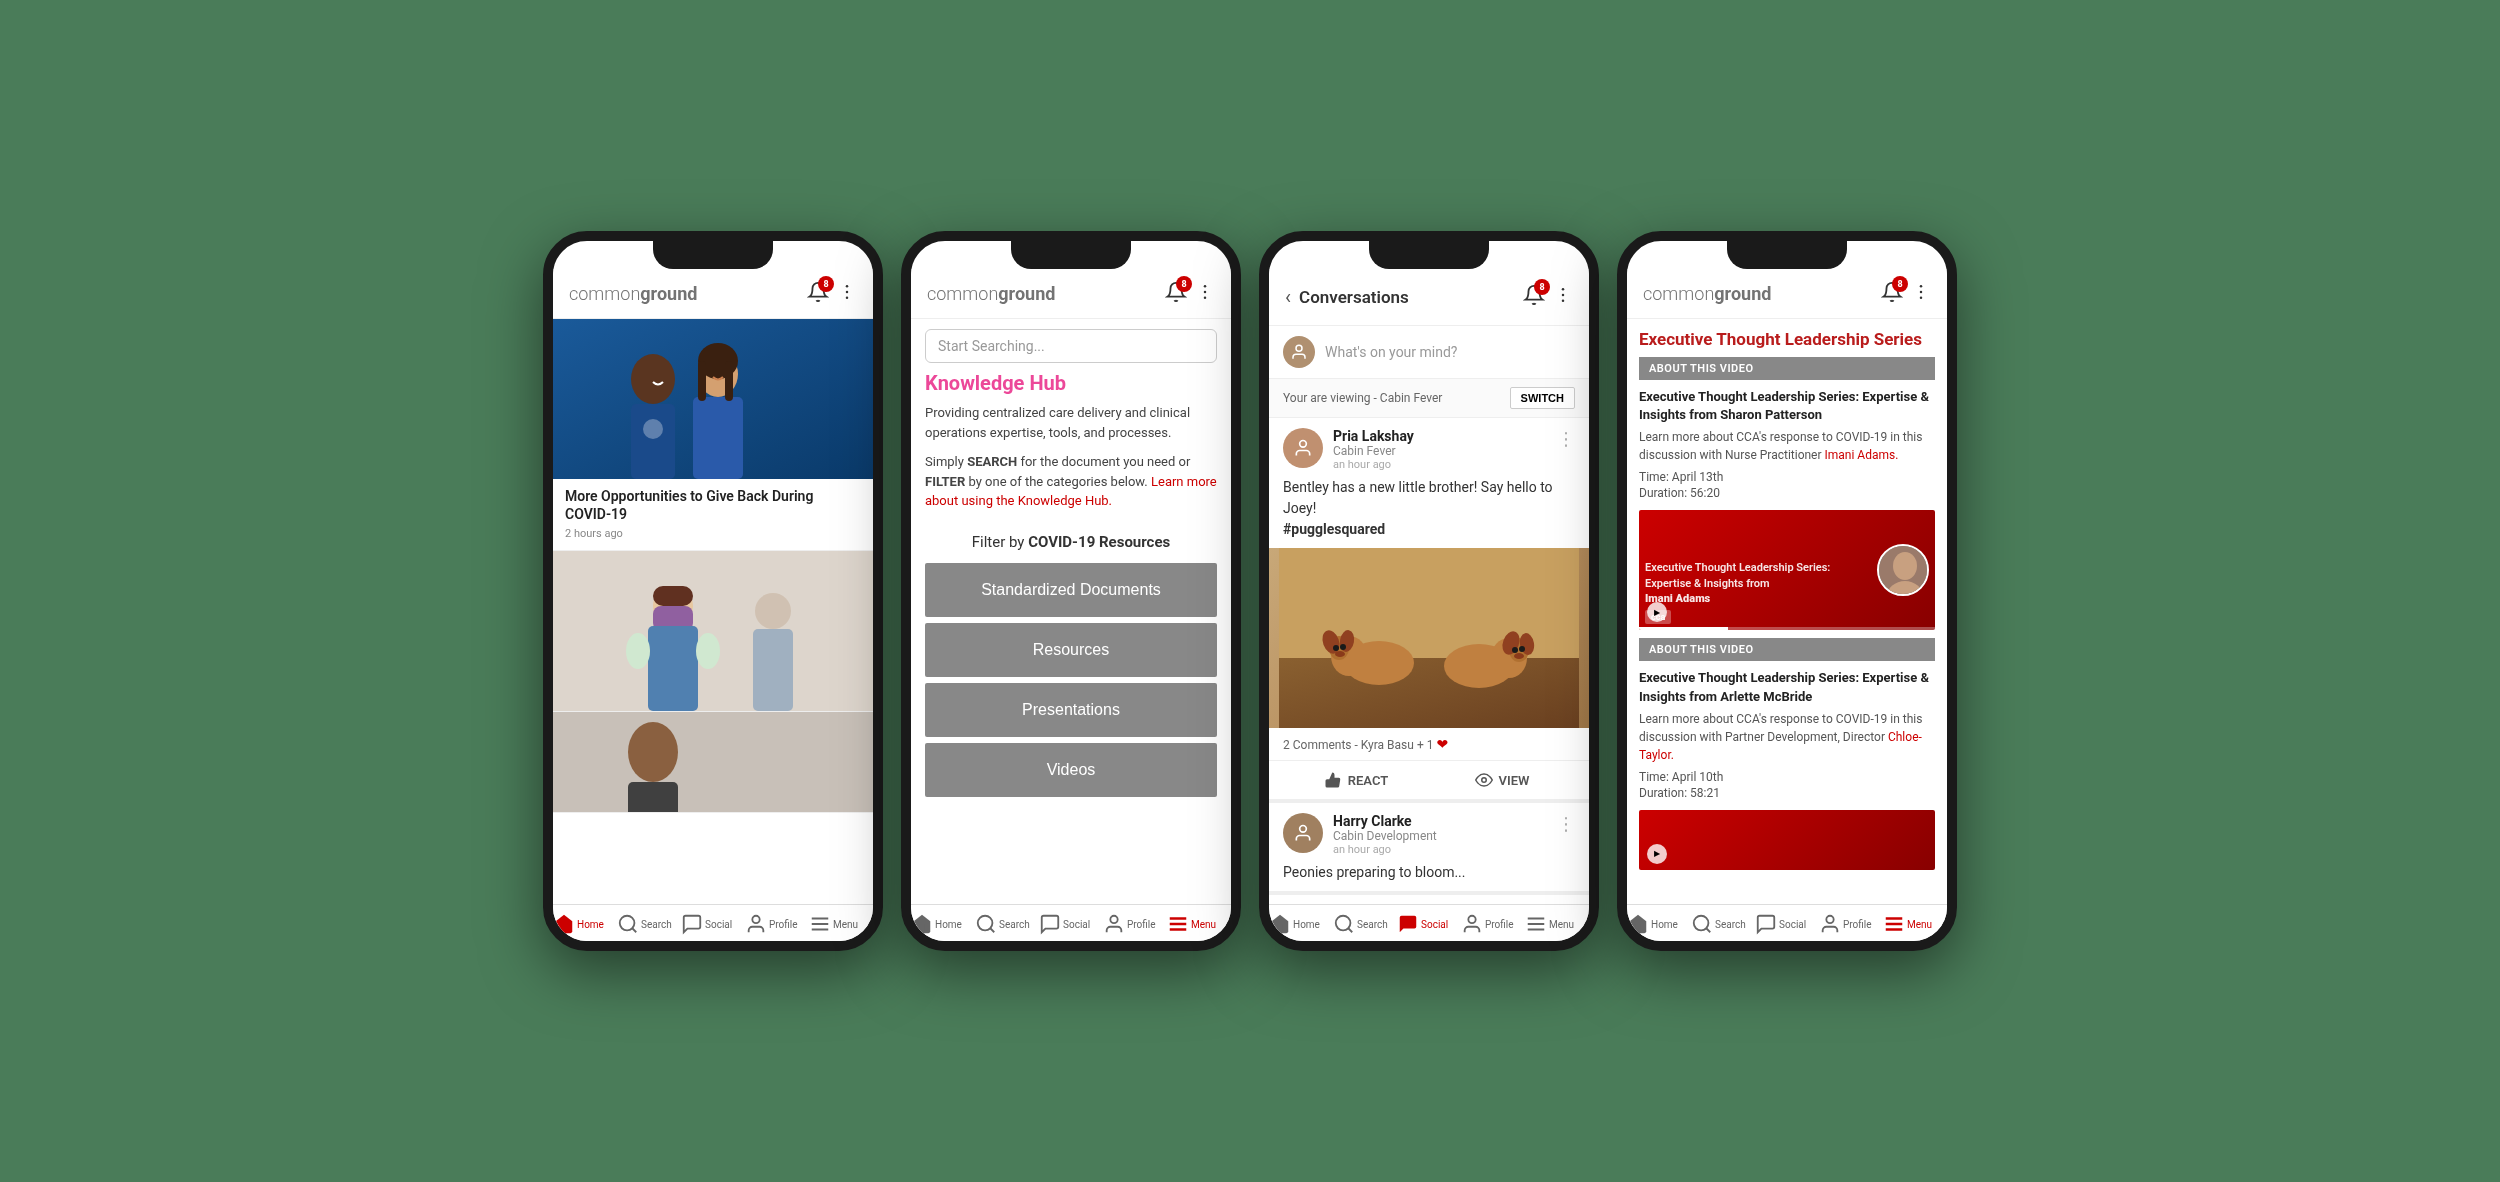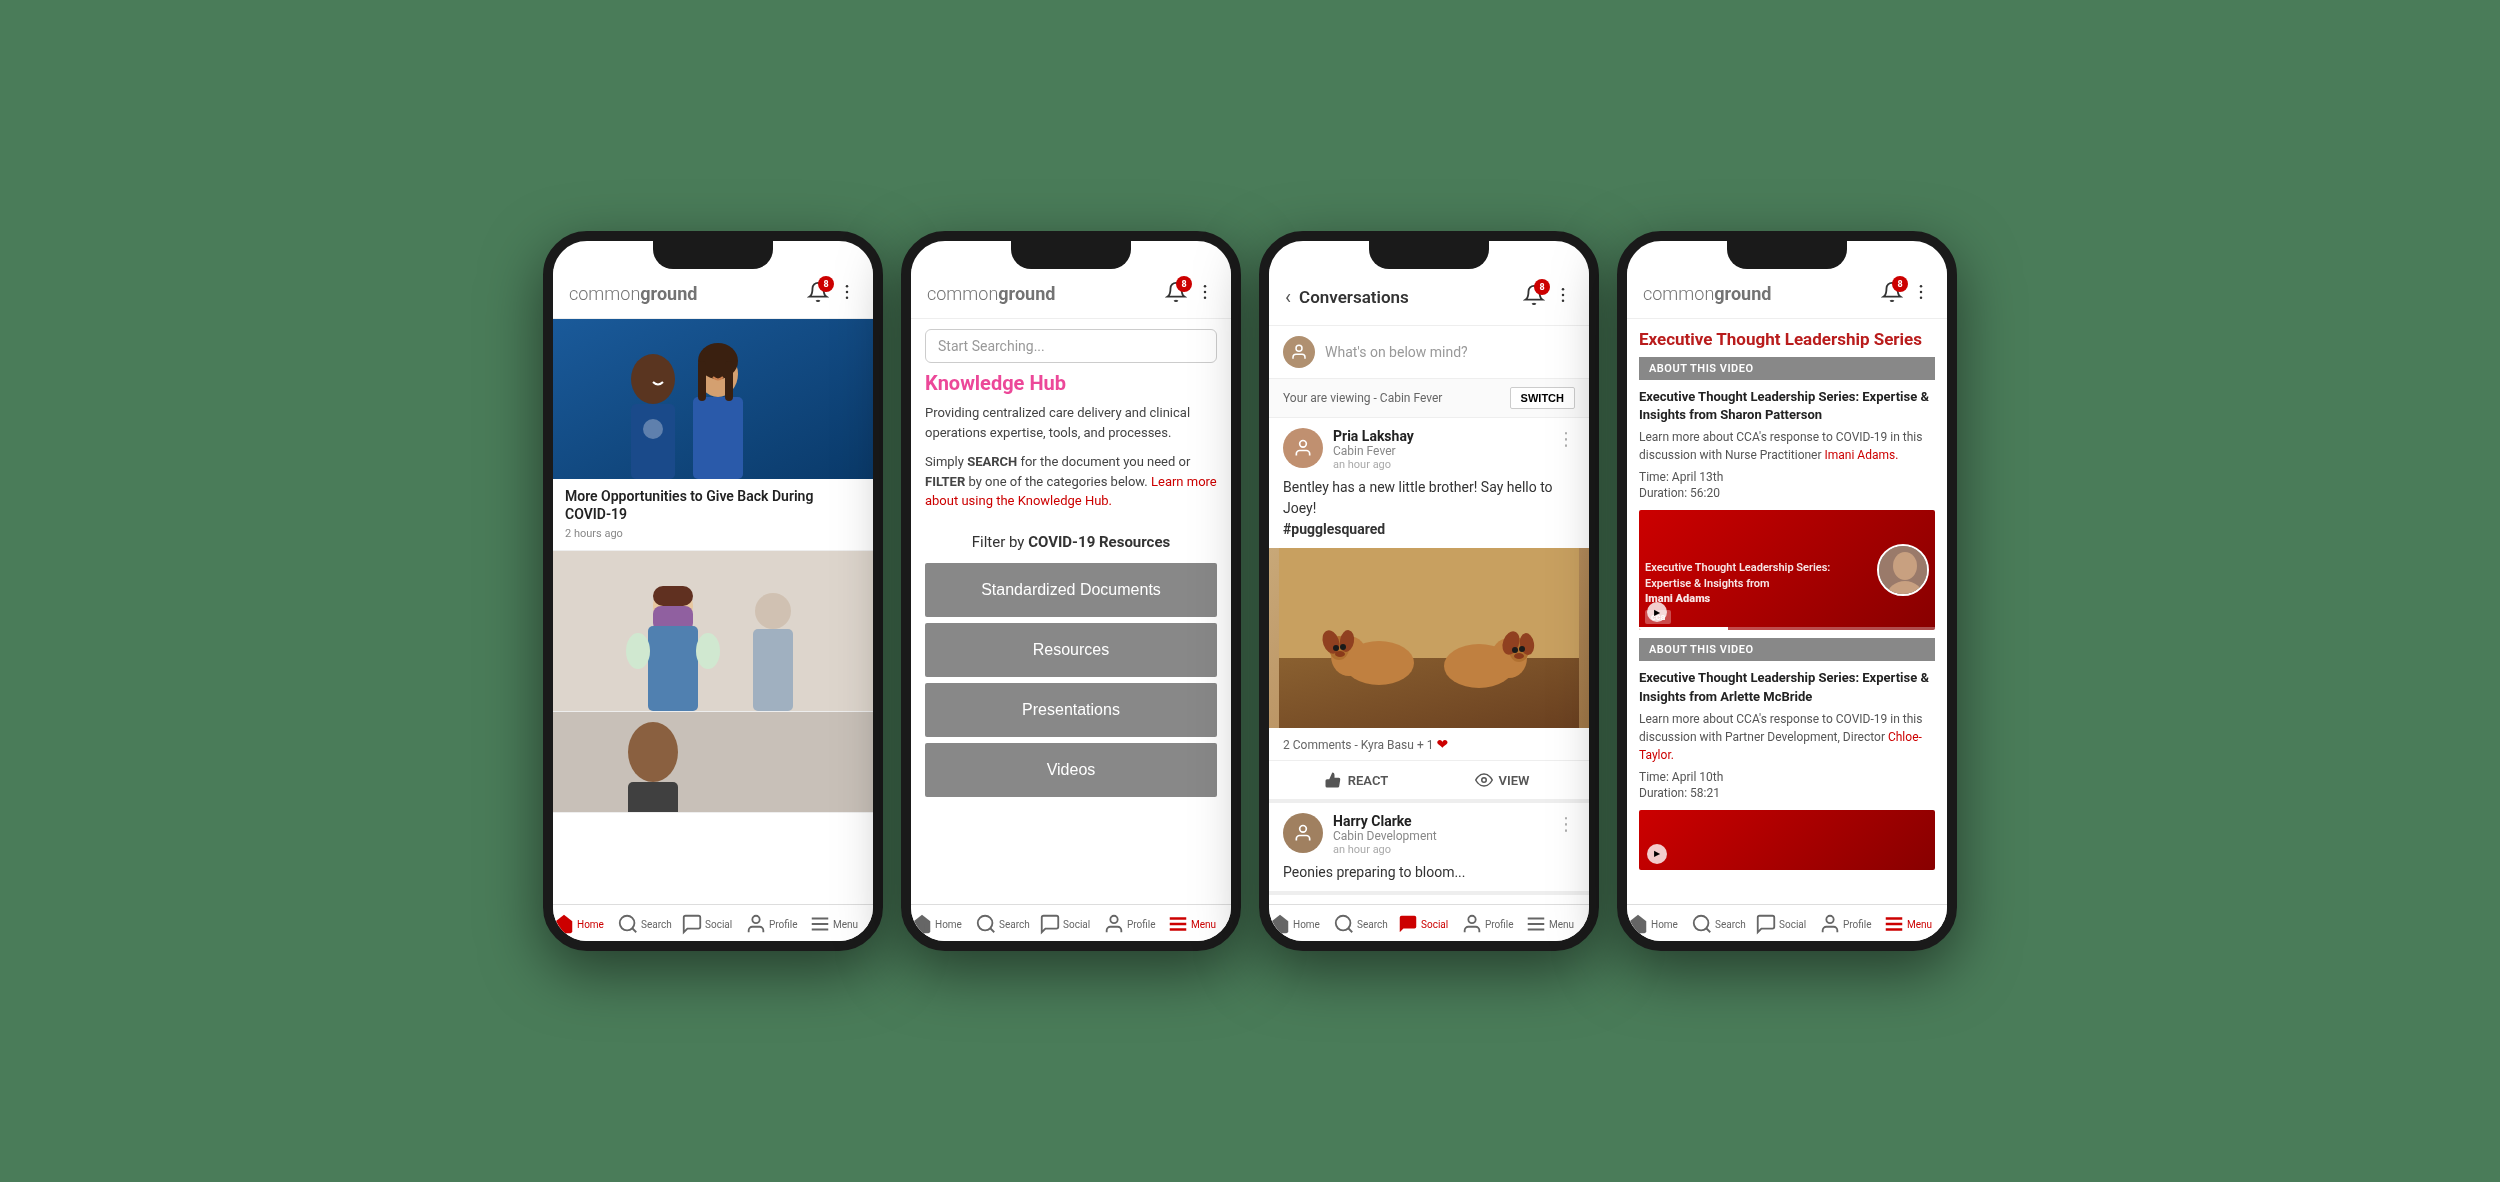--- a/index.html
+++ b/index.html
@@ -653,21 +653,21 @@
 
       <div class="content-area">
 
         <div class="what-on-mind">
           <div class="avatar-sm" style="background:#b09070">
             <svg viewBox="0 0 24 24" width="18" height="18" fill="none" stroke="#fff" stroke-width="2">
                 <path d="M20 21v-2a4 4 0 0 0-4-4H8a4 4 0 0 0-4 4v2"></path>
                 <circle cx="12" cy="7" r="4"></circle>
               </svg>
           </div>
-          <span class="mind-placeholder">What's on below mind?</span>
+          <span class="mind-placeholder">What's on your mind?</span>
         </div>
 
         <div class="viewing-bar">
           <span class="viewing-text">Your are viewing - Cabin Fever</span>
           <button class="switch-btn">SWITCH</button>
         </div>
 
         <div class="post-card">
           <div class="post-header">
             <div class="avatar-sm" style="width:40px;height:40px;background:#c09070">

